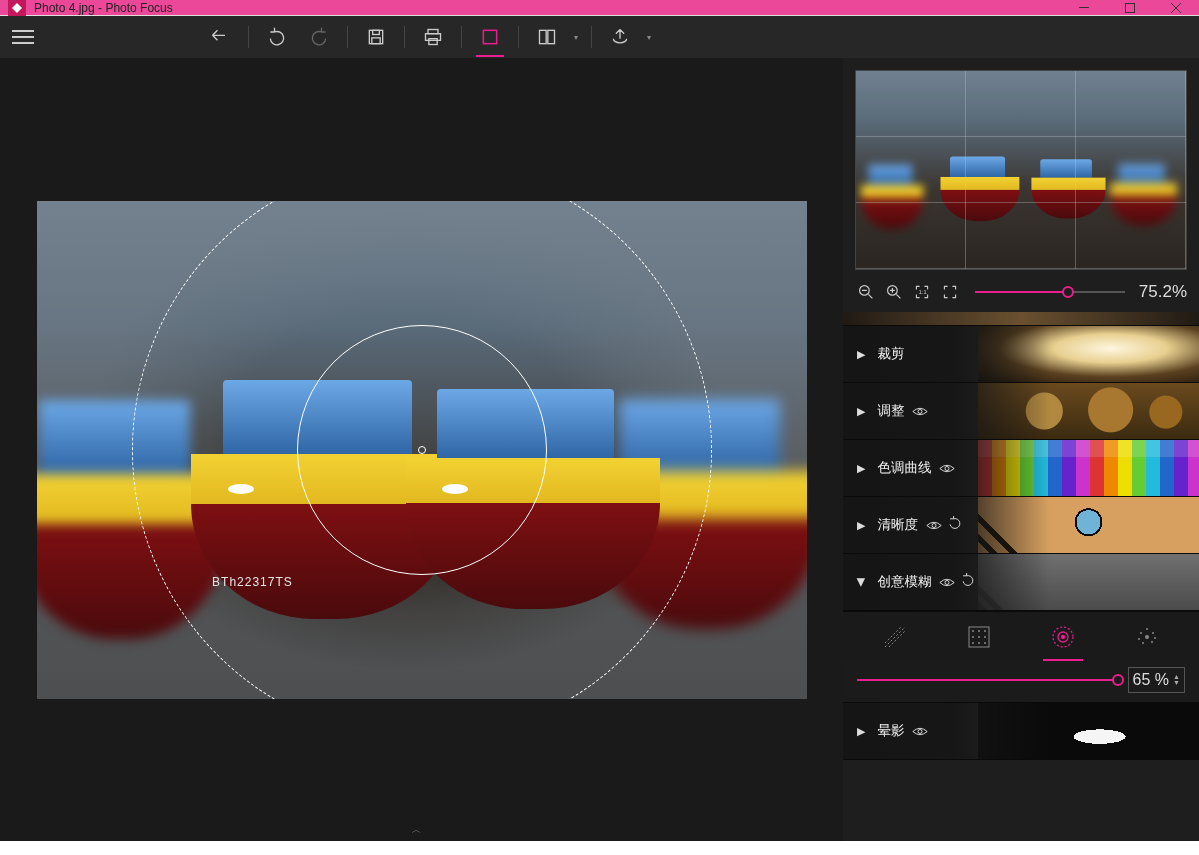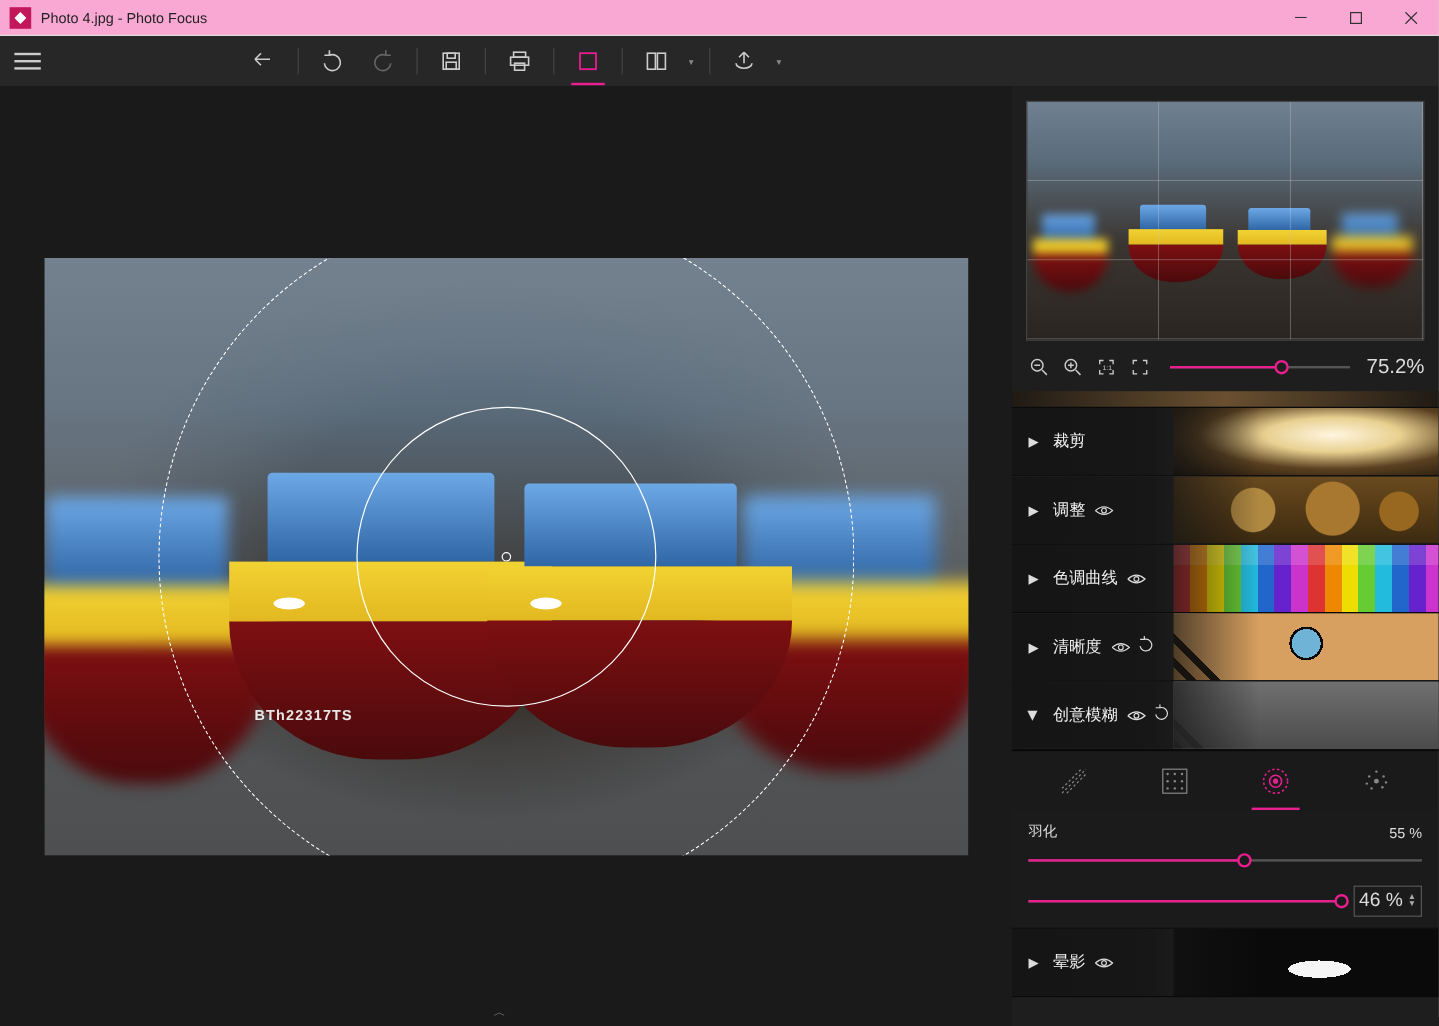--- a/index.html
+++ b/index.html
@@ -1,18 +1,18 @@
 <!DOCTYPE html>
 <html><head>
 <meta charset="utf-8">
 <style>
 * { margin: 0; padding: 0; box-sizing: border-box; font-family: "Segoe UI", sans-serif; }
 body { background: #fff; overflow: hidden; width: 1199px; height: 855px; }
 
-.titlebar { height: 30px; background: #f9a8d4; display: flex; align-items: center; border-bottom: 1px solid #ddd; }
+.titlebar { height: 16px; background: #ec4899; display: flex; align-items: center; border-bottom: 1px solid #ddd; }
 .titlebar .app-icon { width: 18px; height: 18px; background: #c2185b; margin: 0 8px 0 8px; display:flex;align-items:center;justify-content:center; }
 .titlebar .app-icon svg{width:10px;height:10px;}
 .titlebar .title { font-size: 12px; color: #222; flex: 1; }
 .win-controls { display: flex; }
 .win-btn { width: 46px; height: 30px; display: flex; align-items: center; justify-content: center; color: #333; font-size: 12px; }
 
 .app { display: flex; flex-direction: column; height: 825px; background: #1a1a1a; color: #dcdcdc; }
 
 .toolbar { height: 42px; background: #272727; display: flex; align-items: center; padding: 0 12px; }
 .hamburger { width: 28px; height: 28px; display:flex;flex-direction:column;justify-content:center;gap:4px;margin-right:20px;}
@@ -35,21 +35,21 @@
   position:relative;}
 .boat {position:absolute;}
 .boat.b1{left:20%;top:34%;width:35%;height:50%;}
 .boat.b2{left:48%;top:36%;width:33%;height:46%;}
 .boat.b3{left:-3%;top:38%;width:28%;height:50%;filter:blur(6px);}
 .boat.b4{left:72%;top:38%;width:30%;height:48%;filter:blur(7px);}
 .hull{position:absolute;left:0;right:0;bottom:0;height:46%;background:linear-gradient(180deg,#7e0f12 0%,#4a0a0c 100%);border-radius:0 0 46% 46%/0 0 100% 100%;}
 .gun{position:absolute;left:0;right:0;bottom:46%;height:20%;background:linear-gradient(180deg,#f2d233 0%,#e2b820 100%);}
 .cab{position:absolute;left:12%;right:18%;bottom:66%;height:30%;background:linear-gradient(180deg,#6da8e6 0%,#2f66a6 100%);border-radius:4px 4px 0 0;}
 .eye{position:absolute;left:14%;bottom:50%;width:26px;height:10px;background:#fff;border-radius:50%;}
-.reg{position:absolute;left:8%;bottom:12%;color:#e6e6e6;font-size:12px;font-weight:700;letter-spacing:1px;}
+.reg{position:absolute;left:8%;bottom:12%;color:#e6e6e6;font-size:12px;font-weight:400;letter-spacing:1px;}
 .focus-outer{position:absolute;left:50%;top:50%;width:580px;height:580px;margin-left:-290px;margin-top:-290px;border:1px dashed #fff;border-radius:50%;pointer-events:none;}
 .focus-inner{position:absolute;left:50%;top:50%;width:250px;height:250px;margin-left:-125px;margin-top:-125px;border:1px solid #fff;border-radius:50%;pointer-events:none;}
 .focus-center{position:absolute;left:50%;top:50%;width:8px;height:8px;margin-left:-4px;margin-top:-4px;border:1px solid #fff;border-radius:50%;}
 .bottom-handle{position:absolute;bottom:4px;left:50%;margin-left:-10px;color:#888;font-size:10px;}
 
 .sidebar{width:356px;background:#1e1e1e;display:flex;flex-direction:column;overflow-y:auto;}
 .preview-wrap{padding:12px 12px 4px;}
 .preview{height:200px;border:1px solid #444;position:relative;overflow:hidden;background:linear-gradient(180deg,#708090 0%,#5a6b7a 25%,#3a3530 60%,#2a2520 100%);}
 .preview .boat{transform:scale(0.68);transform-origin:center;}
 .preview .grid{position:absolute;inset:0;background:
@@ -391,41 +391,29 @@
               <circle cx="19" cy="9" r="1"></circle>
               <circle cx="9" cy="19" r="1"></circle>
               <circle cx="18" cy="18" r="1"></circle>
               <circle cx="13" cy="5" r="1"></circle>
               <circle cx="5" cy="15" r="1"></circle>
               <circle cx="21" cy="14" r="1"></circle>
             </svg>
           </div>
       </div>
 
-      <div class="slider-block">
-        <div class="slider-row">
-          <span>羽化</span>
-          <span>55 %</span>
-        </div>
-        <div class="slider-ctl">
-          <div class="slider-line">
-              <div class="slider-fill" style="width:55%"></div>
-              <div class="slider-knob" style="left:calc(55% - 6px)"></div>
-            </div>
-        </div>
-      </div>
 
       <div class="slider-block" style="padding-bottom:14px;">
         <div class="slider-ctl" style="gap:10px;">
           <div class="slider-line" style="flex:1;">
               <div class="slider-fill" style="width:100%"></div>
               <div class="slider-knob" style="left:calc(100% - 6px)"></div>
             </div>
           <span class="value-box">
-            <span>46 %</span>
+            <span>65 %</span>
             <span class="chev">
                 <span>▲</span>
                 <span>▼</span>
               </span>
           </span>
         </div>
       </div>
 
       <div class="acc-item">
         <div class="acc-img suit"></div>

